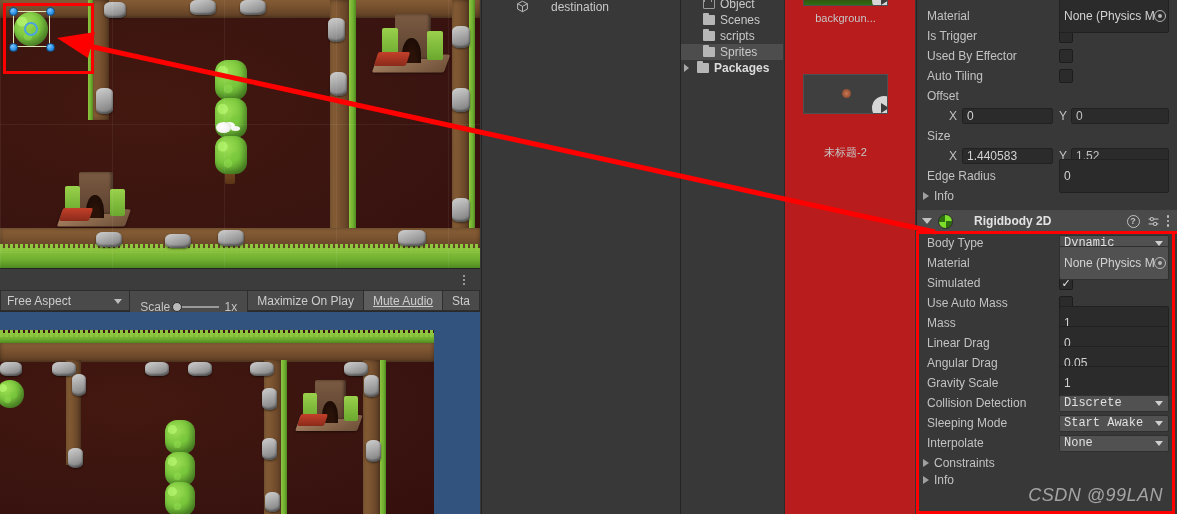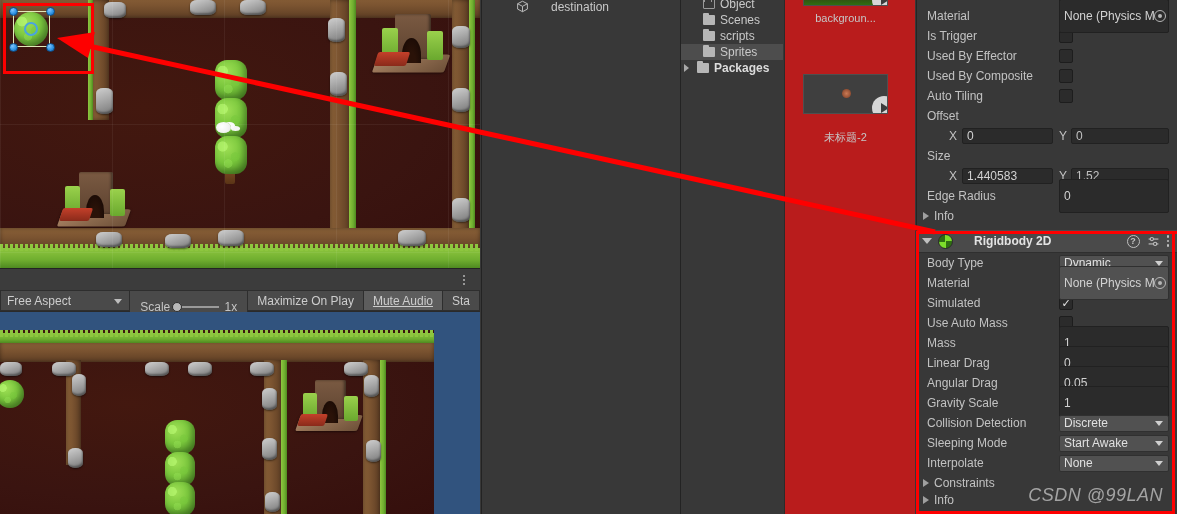--- a/index.html
+++ b/index.html
@@ -285,21 +285,21 @@
     width: 12px; height: 12px; border-radius: 50%;
     border: 1.5px solid #b6b6b6; display: flex; align-items: center; justify-content: center;
   }
   .obj-dot::after {
     content: ""; width: 4px; height: 4px; border-radius: 50%; background: #b6b6b6;
   }
   .dropdown {
     flex: 1; height: 17px; margin-right: 8px;
     background: #515151; border: 1px solid #303030; border-radius: 2px;
     color: #e0e0e0; font-size: 12px;
-    display: flex; align-items: center; padding: 0 4px; position: relative;
+    display: flex; align-items: center; padding: 0 4px; position: relative; font-family: Liberation Mono, monospace;
   }
   .dropdown .caret {
     position: absolute; right: 5px; top: 50%; margin-top: -2px;
     width: 0; height: 0; border-left: 4px solid transparent;
     border-right: 4px solid transparent; border-top: 5px solid #cfcfcf;
   }
   .checkbox {
     width: 14px; height: 14px; background: #2b2b2b;
     border: 1px solid #1d1d1d; border-radius: 2px;
     display: flex; align-items: center; justify-content: center;
@@ -545,21 +545,21 @@
         <div class="play-badge"></div>
       </div>
       <div class="asset-label" style="margin-left:-5px;">backgroun...</div>
     </div>
     <div class="asset-card" style="left:18px;top:74px;">
       <div class="asset-thumb">
         <div style="position:absolute;left:46%;top:38%;width:9px;height:9px;border-radius:50%;
                     background:radial-gradient(circle,#c97a55,#7a3a22);"></div>
         <div class="play-badge"></div>
       </div>
-      <div class="asset-label" style="margin-left:-5px;margin-top:16px;">未标题-2</div>
+      <div class="asset-label" style="margin-left:-5px;margin-top:31px;">未标题-2</div>
     </div>
   </div>
 
   <div class="inspector">
 
     <div class="insp-row" style="height:6px;padding-left:10px;">
       <div class="insp-label"></div>
       <div class="field" style="height:6px;border-bottom:none;border-radius:0;"></div>
     </div>
 
@@ -574,24 +574,20 @@
     <div class="insp-row">
       <div class="insp-label">Is Trigger</div>
       <div class="checkbox"></div>
     </div>
 
     <div class="insp-row">
       <div class="insp-label">Used By Effector</div>
       <div class="checkbox"></div>
     </div>
 
-    <div class="insp-row">
-      <div class="insp-label">Used By Composite</div>
-      <div class="checkbox"></div>
-    </div>
 
     <div class="insp-row">
       <div class="insp-label">Auto Tiling</div>
       <div class="checkbox"></div>
     </div>
 
     <div class="group-label">Offset</div>
     <div class="vec-row">
       <div class="vec-lead" style="display:flex;align-items:center;">
         <span style="padding-left:22px;color:#c2c2c2;">X</span>

